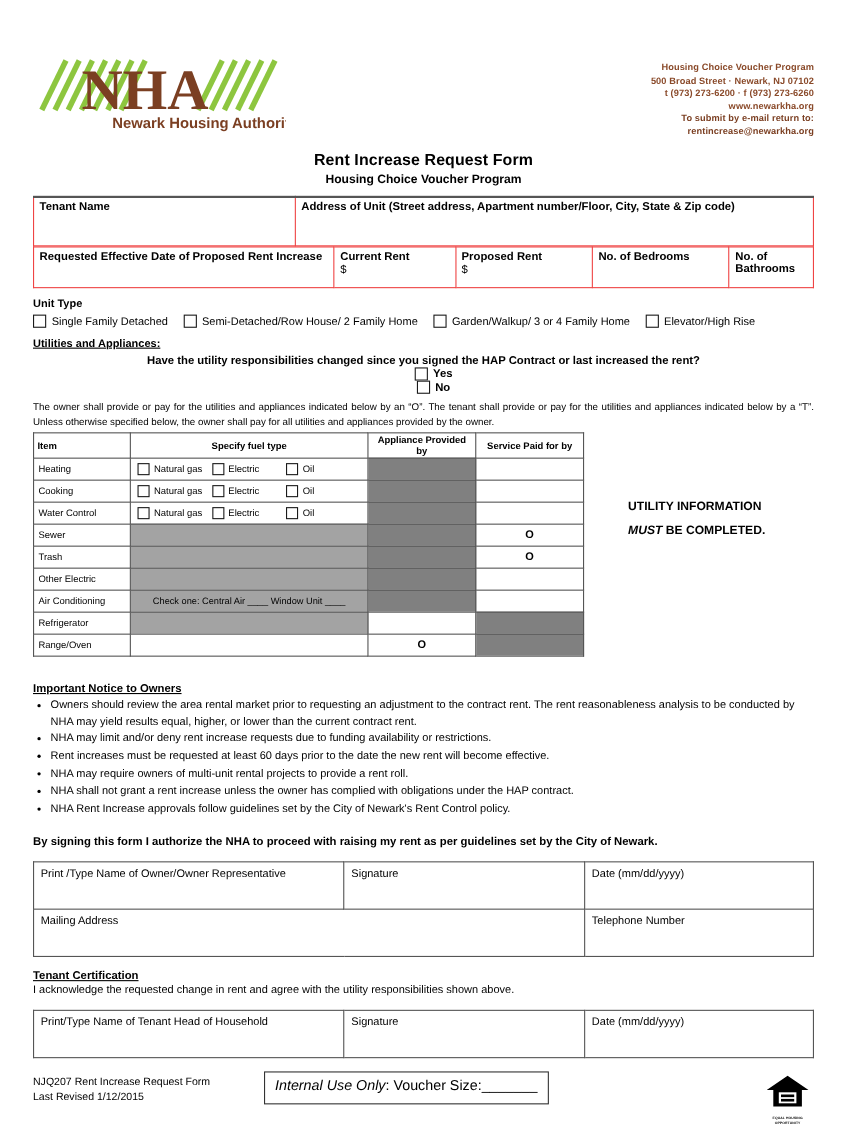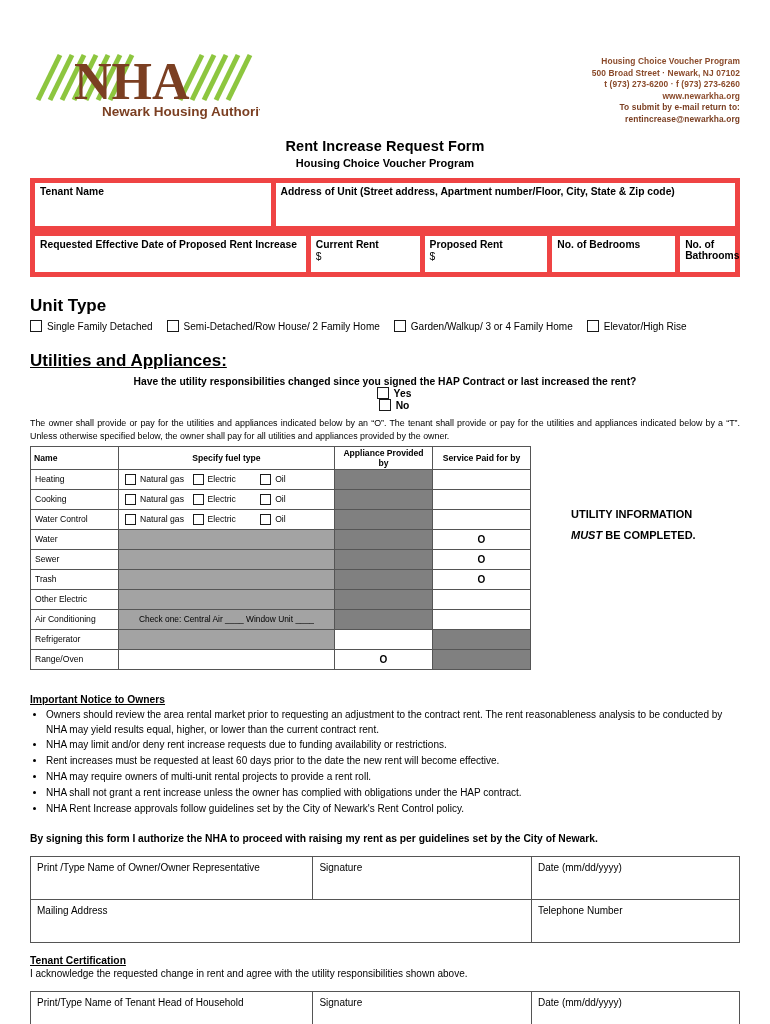--- a/index.html
+++ b/index.html
@@ -64,38 +64,38 @@
     margin-top: 3px;
   }
 
   
   table.grid {
     width: 100%;
     border-collapse: collapse;
     table-layout: fixed;
   }
   table.grid td, table.grid th {
-    border: 5px solid #ef4444;
+    border: 1px solid #ef4444;
     vertical-align: top;
     padding: 3px 5px;
     font-size: 10.3px;
     font-weight: bold;
     text-align: left;
   }
   .tbl-top { margin-top: 9px; border-top: 2px solid #555; }
 
   .tenant-tbl td { height: 37px; }
   .rent-tbl td { height: 30px; }
   .rent-tbl .dollar { display: block; font-weight: normal; margin-top: 1px; }
 
   
   .section-head {
-    font-size: 17px;
-    font-weight: bold;
-    margin-top: 19px;
+    font-size: 10px;
+    font-weight: bold;
+    margin-top: 9px;
   }
   .section-head.uline { text-decoration: underline; }
   .unit-row {
     display: flex;
     align-items: center;
     margin-top: 4px;
     font-size: 10px;
   }
   .unit-opt {
     display: flex;
@@ -370,21 +370,21 @@
   <div class="util-area">
     <table class="util">
       <colgroup>
         <col style="width:88px">
           <col style="width:216px">
           <col style="width:98px">
           <col style="width:98px">
       </colgroup>
       <thead>
         <tr>
-          <th class="left">Name</th>
+          <th class="left">Item</th>
           <th>Specify fuel type</th>
           <th>Appliance Provided by</th>
           <th>Service Paid for by</th>
         </tr>
       </thead>
       <tbody id="util-body">
           <tr>
             <td class="item">Heating</td>
             <td class="fuel-cell ">
               <div class="fuel-row">
@@ -439,26 +439,20 @@
                   <span>Electric</span>
                 </label>
                 <label class="fuel-opt">
                   <span class="cbox"></span>
                   <span>Oil</span>
                 </label>
               </div>
             </td>
             <td class="ctr sh-dark"></td>
             <td class="ctr "></td>
-          </tr>
-          <tr>
-            <td class="item">Water</td>
-            <td class="fuel-cell sh-light"></td>
-            <td class="ctr sh-dark"></td>
-            <td class="ctr ">O</td>
           </tr>
           <tr>
             <td class="item">Sewer</td>
             <td class="fuel-cell sh-light"></td>
             <td class="ctr sh-dark"></td>
             <td class="ctr ">O</td>
           </tr>
           <tr>
             <td class="item">Trash</td>
             <td class="fuel-cell sh-light"></td>

